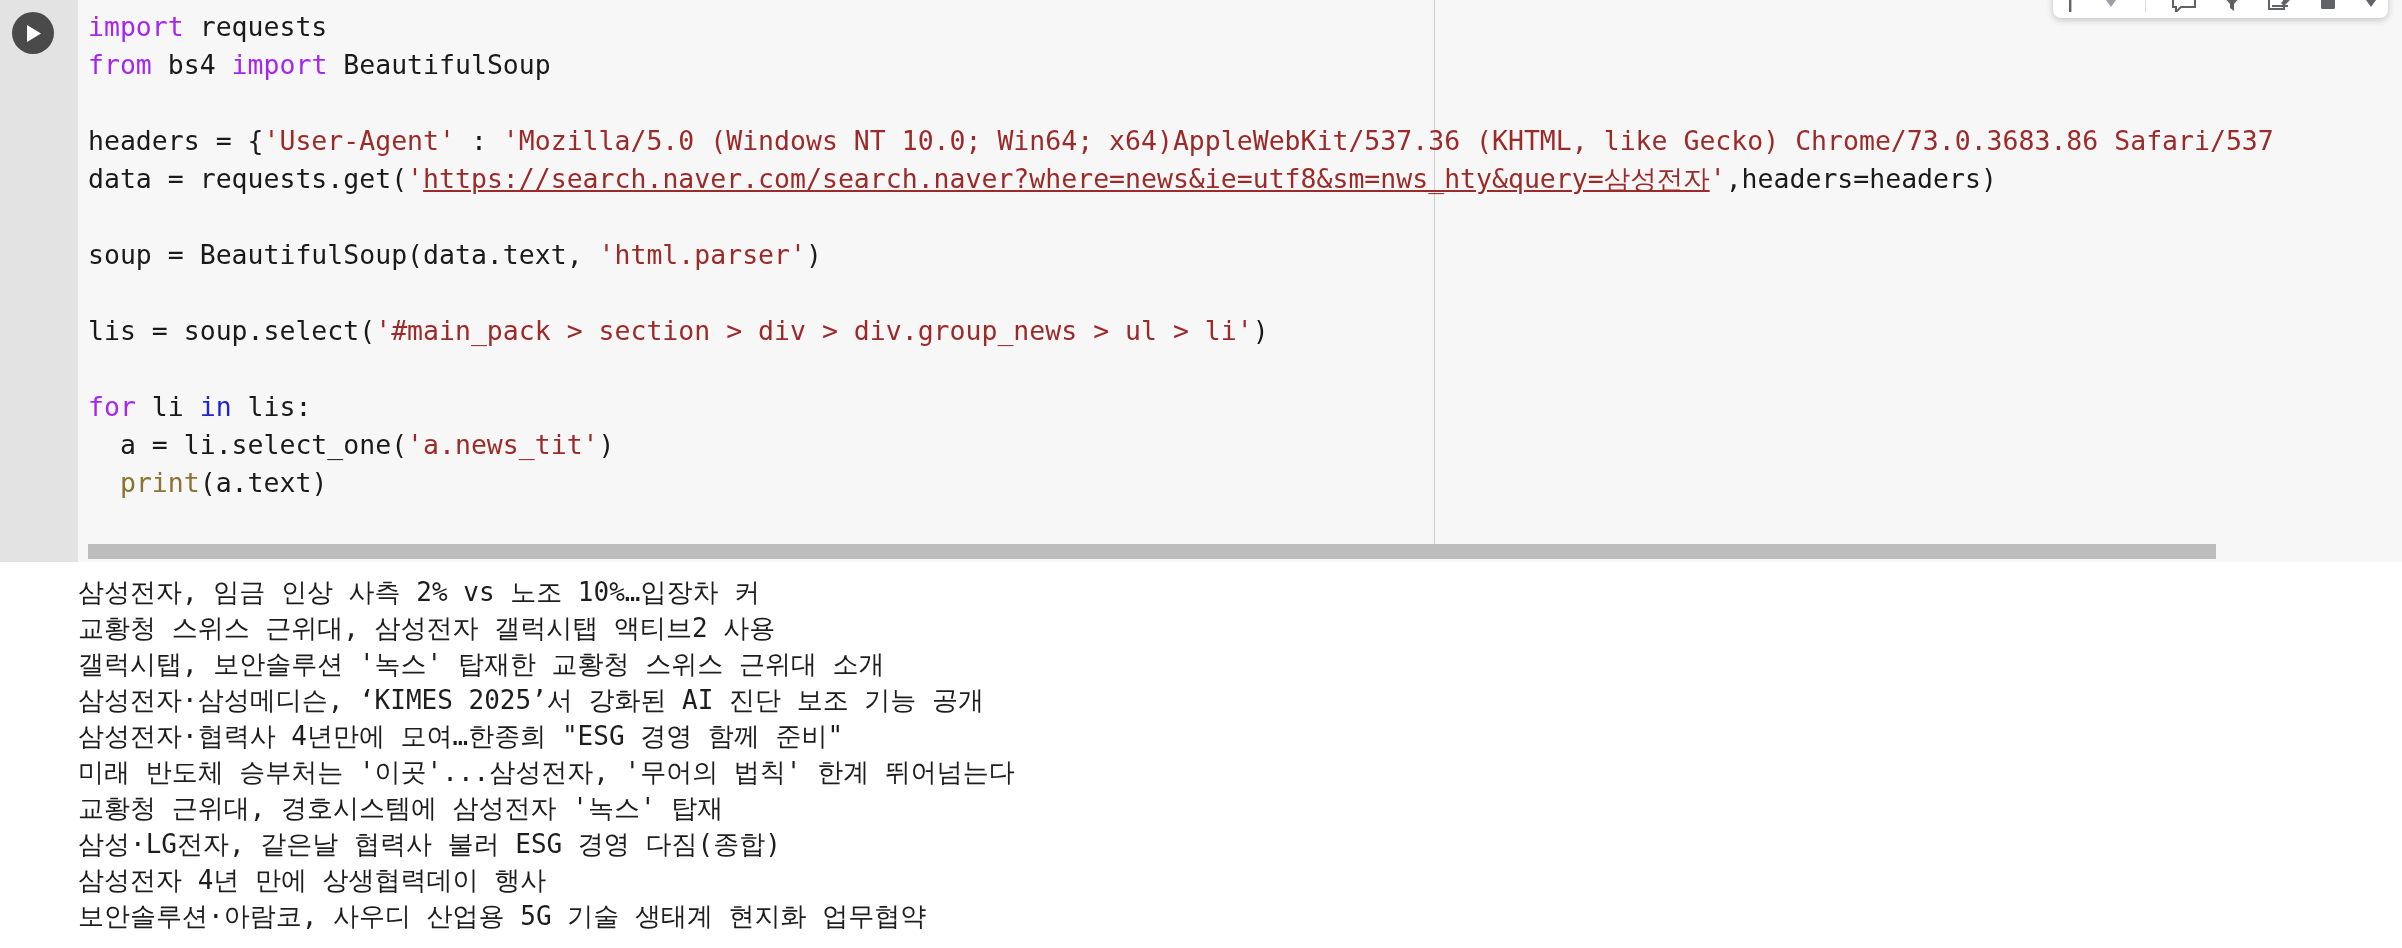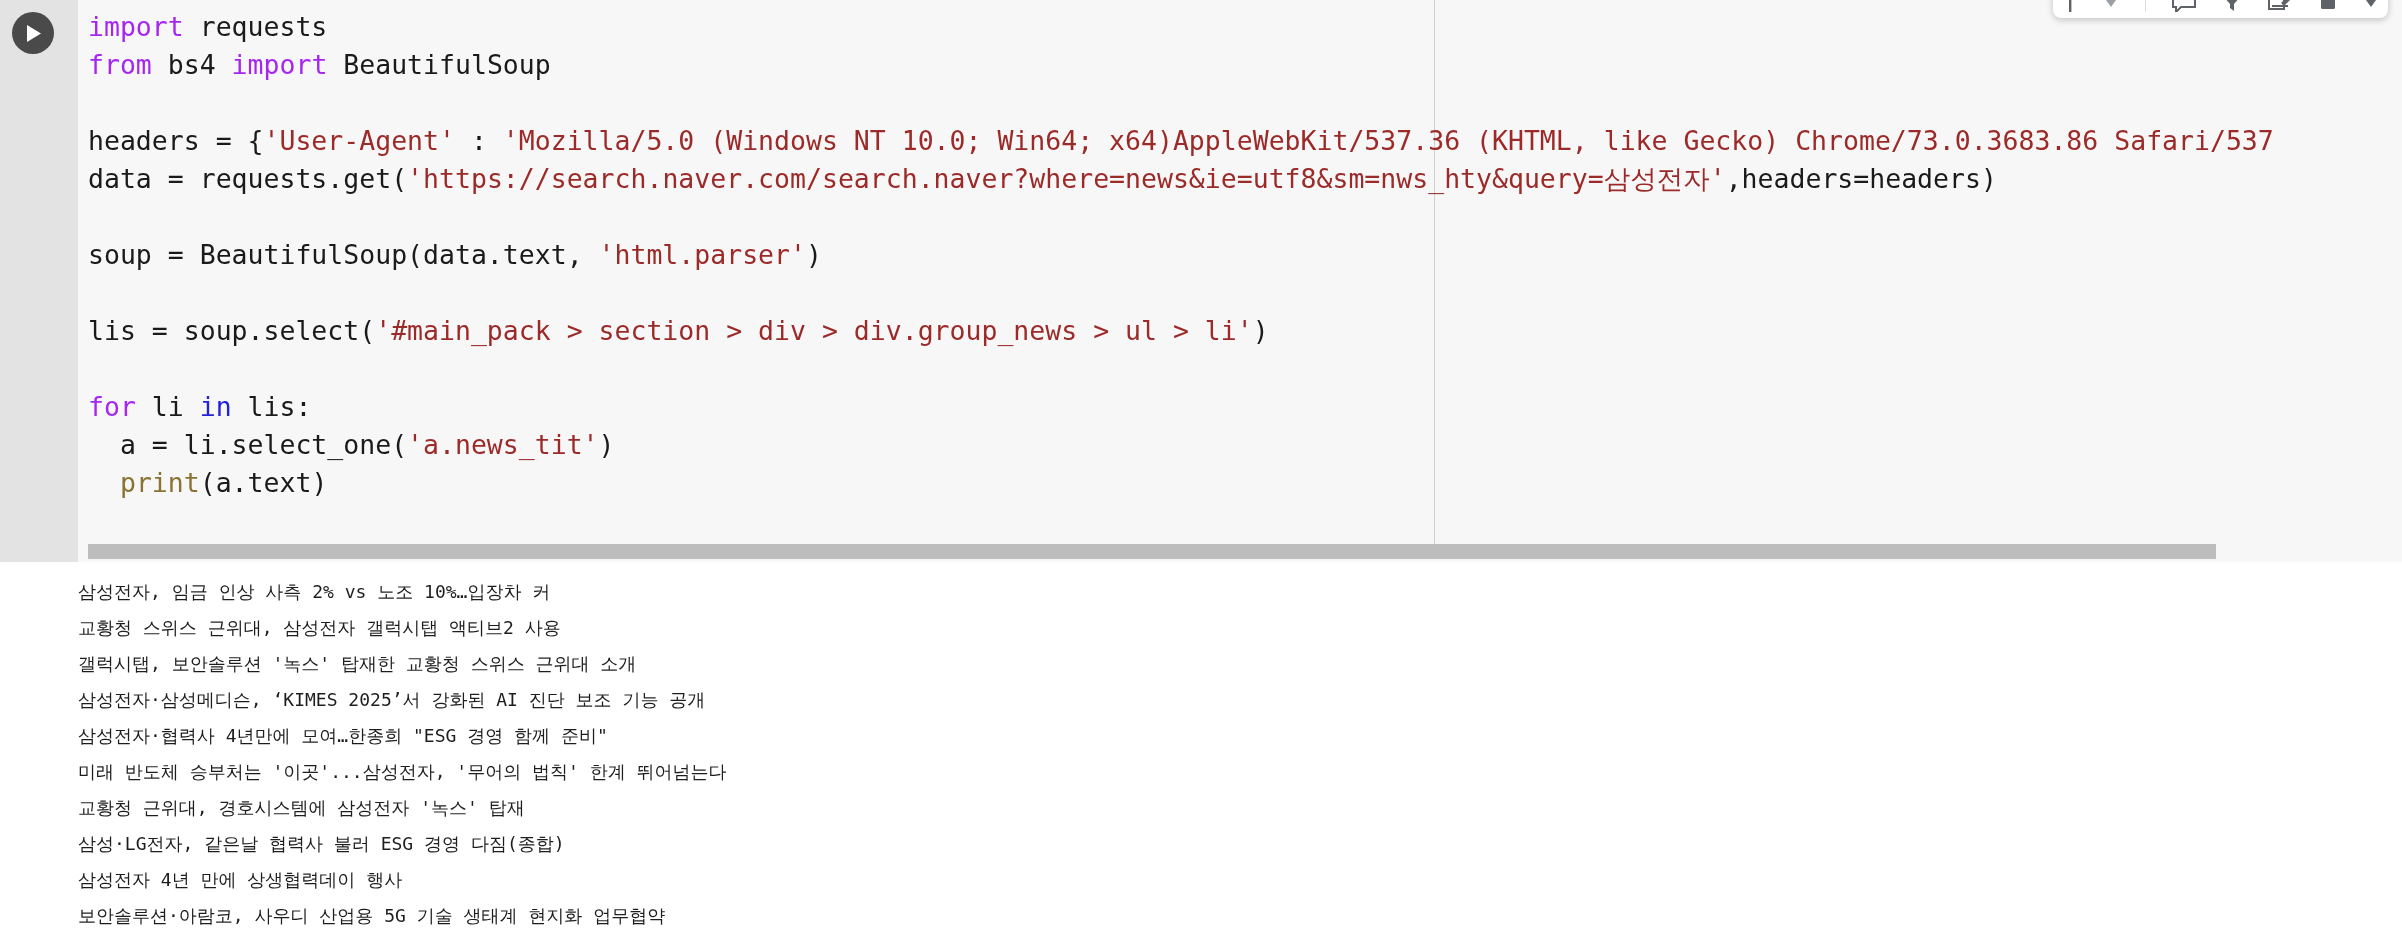--- a/index.html
+++ b/index.html
@@ -52,21 +52,21 @@
     white-space: pre;
     color: #1a1a1a;
     letter-spacing: 0px;
   }
   .code .ln { display: block; height: 38px; }
   .kw   { color: #a626f0; }
   .kw2  { color: #2222dd; }
   .str  { color: #9b2a28; margin-top: 23px; }
   .fn   { color: #8a7332; }
   .plain{ color: #1a1a1a; }
-  .link { color: #9b2a28; text-decoration-color: #9b2a28; margin-top: 8px; }
+  .link { color: #9b2a28; text-decoration: underline; text-decoration-color: #9b2a28; margin-top: 8px; }
 
   
   .hscroll-track {
     position: absolute; left: 88px; top: 544px;
     width: 2314px; height: 15px;
     background: #f7f7f7;
   }
   .hscroll-thumb {
     position: absolute; left: 88px; top: 544px;
     width: 2128px; height: 15px;
@@ -76,21 +76,21 @@
 
   
   .output {
     position: absolute; left: 0; top: 562px;
     width: 2402px; height: 386px;
     background: #ffffff;
     padding: 12px 0 0 0;
   }
   .out-line {
     font-family: "DejaVu Sans Mono", "Liberation Mono", monospace;
-    font-size: 18px;
+    font-size: 26px;
     line-height: 36px;
     color: #1d1d1d;
     padding-left: 78px;
     white-space: pre;
   }
 
   
   .toolbar {
     position: absolute; right: 14px; top: -34px;
     height: 52px;

